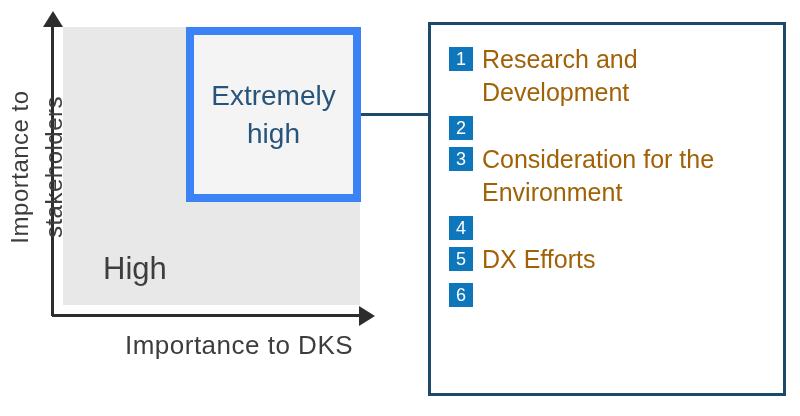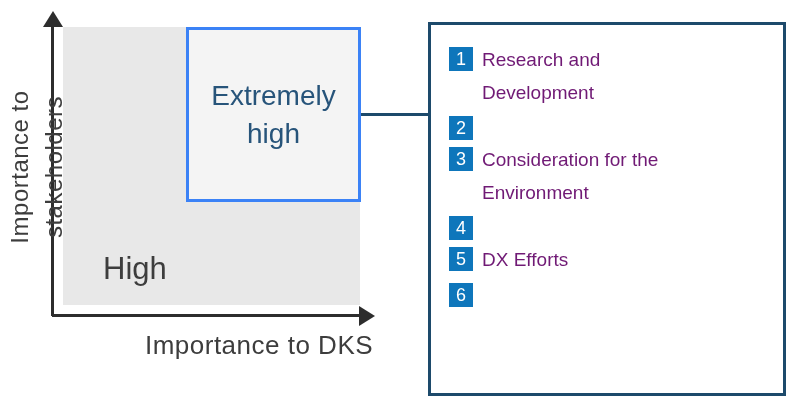--- a/index.html
+++ b/index.html
@@ -20,21 +20,21 @@
     width: 300px; height: 34px;
     transform: rotate(-90deg);
     text-align: center;
     font-size: 24px;
     letter-spacing: 0.5px;
     color: #3d3d3d;
     line-height: 34px;
   }
   .x-axis-label {
     position: absolute;
-    left: 124px; top: 330px;
+    left: 104px; top: 330px;
     width: 270px;
     text-align: center;
     font-size: 26px;
     letter-spacing: 0.5px;
     color: #3d3d3d;
   }
   .quadrant-gray {
     position: absolute;
     left: 63px; top: 27px;
     width: 297px; height: 278px;
@@ -44,21 +44,21 @@
     position: absolute;
     left: 103px; top: 251px;
     font-size: 31px;
     color: #3d3d3d;
   }
   .eh-box {
     position: absolute;
     left: 186px; top: 27px;
     width: 175px; height: 175px;
     background: #f4f4f4;
-    border: 3px solid #3b82f6;
+    border: 8px solid #3b82f6;
     display: flex; align-items: center; justify-content: center;
   }
   .eh-text {
     font-size: 28px;
     line-height: 38px;
     text-align: center;
     color: #27547a;
     white-space: pre-line;
   }
   .axis-line-y {
@@ -112,23 +112,23 @@
   .badge {
     flex: 0 0 auto;
     width: 24px; height: 24px;
     margin: 4px 9px 0 0;
     background: #0e76bb;
     color: #ffffff;
     font-size: 18px;
     display: flex; align-items: center; justify-content: center;
   }
   .item-label {
-    font-size: 19px;
+    font-size: 25px;
     line-height: 33px;
-    color: #701a75;
+    color: #a16207;
     white-space: pre-line;
   }
 </style>
 </head>
 <body>
 
 <div class="stage">
 
   <div class="quadrant-gray"></div>
 

